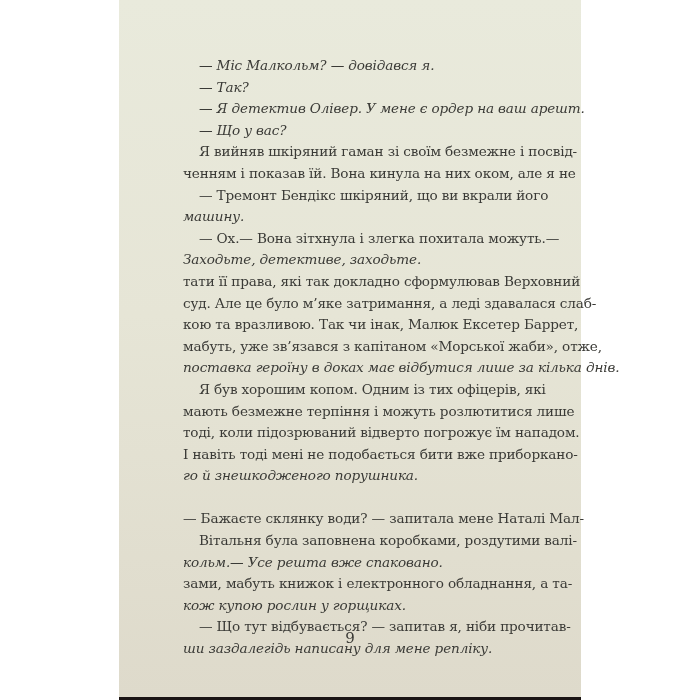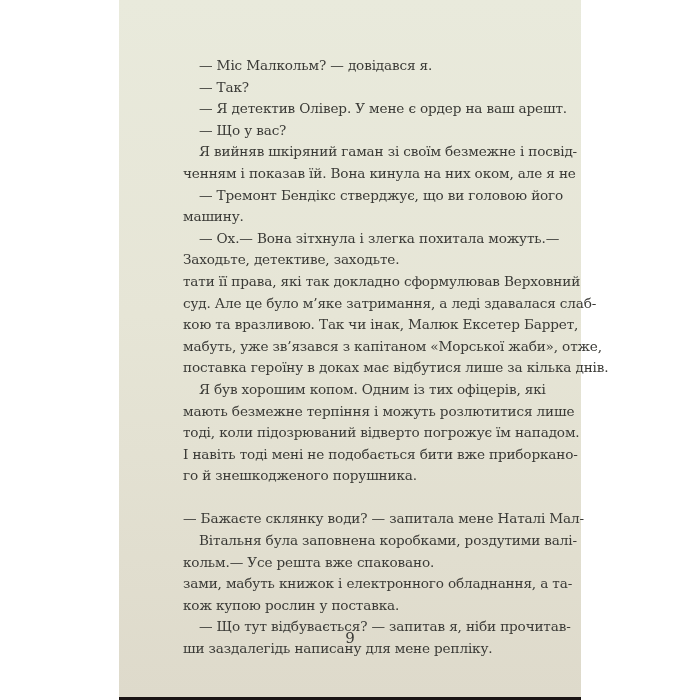--- a/index.html
+++ b/index.html
@@ -19,58 +19,58 @@
     position: absolute; left: 183px; top: 55px; width: 345px;
     font-family: "DejaVu Serif", "Liberation Serif", serif;
     font-size: 13.6px; line-height: 21.6px; color: #3a3a36;
     letter-spacing: -0.15px;
   }
   .line {
     display: block; white-space: nowrap; height: 21.6px;
     text-align: justify; text-align-last: justify;
   }
   .line.indent { padding-left: 16px; }
-  .line.last { text-align-last: left; }
+  .line.last { text-align-last: left; font-style: italic; }
   .gap { display: block; height: 21.6px; }
   .page-number {
     position: absolute; left: 0; width: 700px; top: 629px; text-align: center;
     font-family: "DejaVu Serif", "Liberation Serif", serif;
     font-size: 15px; color: #3a3a36;
   }
 </style>
 </head>
 <body>
 
 <div class="page"></div>
 <div class="page-bottom-edge"></div>
 
 <div class="text-block" id="text-block">
     <span class="line indent last">— Міс Малкольм? — довідався я.</span>
     <span class="line indent last">— Так?</span>
     <span class="line indent last">— Я детектив Олівер. У мене є ордер на ваш арешт.</span>
     <span class="line indent last">— Що у вас?</span>
     <span class="line indent">Я вийняв шкіряний гаман зі своїм безмежне і посвід-</span>
     <span class="line">ченням і показав їй. Вона кинула на них оком, але я не</span>
-    <span class="line indent">— Тремонт Бендікс стверджує, що ви головою його</span>
+    <span class="line indent">— Тремонт Бендікс шкіряний, що ви вкрали його</span>
     <span class="line last">машину.</span>
     <span class="line indent">— Ох.— Вона зітхнула і злегка похитала можуть.—</span>
     <span class="line last">Заходьте, детективе, заходьте.</span>
     <span class="line">тати її права, які так докладно сформулював Верховний</span>
     <span class="line">суд. Але це було м’яке затримання, а леді здавалася слаб-</span>
     <span class="line">кою та вразливою. Так чи інак, Малюк Ексетер Баррет,</span>
     <span class="line">мабуть, уже зв’язався з капітаном «Морської жаби», отже,</span>
     <span class="line last">поставка героїну в доках має відбутися лише за кілька днів.</span>
     <span class="line indent">Я був хорошим копом. Одним із тих офіцерів, які</span>
     <span class="line">мають безмежне терпіння і можуть розлютитися лише</span>
     <span class="line">тоді, коли підозрюваний відверто погрожує їм нападом.</span>
     <span class="line">І навіть тоді мені не подобається бити вже приборкано-</span>
     <span class="line last">го й знешкодженого порушника.</span>
     <span class="gap"></span>
     <span class="line">— Бажаєте склянку води? — запитала мене Наталі Мал-</span>
     <span class="line indent">Вітальня була заповнена коробками, роздутими валі-</span>
     <span class="line last">кольм.— Усе решта вже спаковано.</span>
     <span class="line">зами, мабуть книжок і електронного обладнання, а та-</span>
-    <span class="line last">кож купою рослин у поставка.</span>
+    <span class="line last">кож купою рослин у горщиках.</span>
     <span class="line indent">— Що тут відбувається? — запитав я, ніби прочитав-</span>
     <span class="line last">ши заздалегідь написану для мене репліку.</span>
   </div>
 
 <div class="page-number">9</div>
 
 </body></html>

